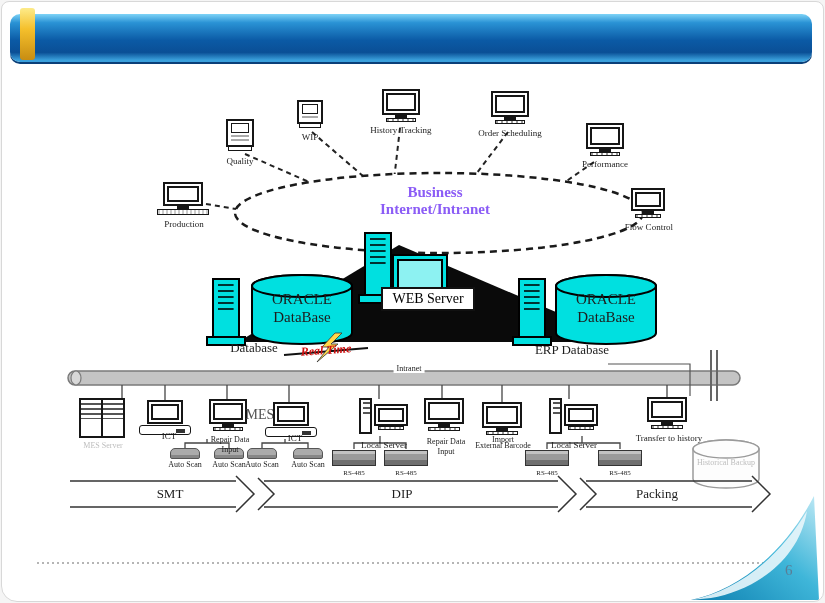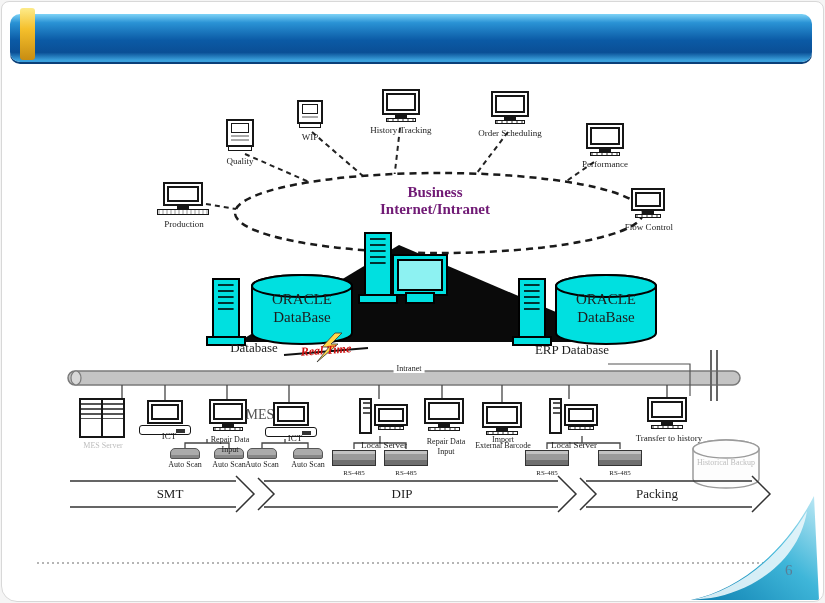--- a/index.html
+++ b/index.html
@@ -16,21 +16,21 @@
   .title { position:absolute; left:40px; top:20px; color:#fff; font-size:26px; font-weight:bold;
            letter-spacing:1px; text-shadow:1px 1px 2px rgba(0,0,0,.45); z-index:4;
            font-family:"Liberation Sans", sans-serif; }
 
   svg.layer { position:absolute; left:0; top:0; z-index:1; pointer-events:none; }
 
   
   .lbl { position:absolute; transform:translateX(-50%); white-space:nowrap; text-align:center;
          font-family:"Liberation Serif", serif; color:#1d1d1d; z-index:2; line-height:1.05; }
   .s7 {font-size:7px} .s8 {font-size:8px} .s9 {font-size:9px} .s13{font-size:13px} .s15{font-size:15px}
-  .cloudtxt { font-weight:bold; color:#701a75; font-size:15px; }
+  .cloudtxt { font-weight:bold; color:#8b5cf6; font-size:15px; }
   .faint { color:#bdbdbd; }
   .red { color:#cf0f0f; font-weight:bold; font-style:italic; transform:translateX(-50%) rotate(-4deg); }
   .mes-big { color:#555; font-size:14px; }
 
   
   .icon { position:absolute; z-index:2; }
   .mon { border:2px solid #161616; background:#fff; padding:2px; }
   .scr { border:2px solid #161616; height:18px; background:#fff; }
   .neck { width:12px; height:3px; background:#161616; margin:0 auto; }
   .base { height:4px; border:1px solid #161616; width:78%; margin:0 auto;
@@ -215,20 +215,21 @@
 
   <div class="ctw" style="left:210px;top:276px"></div>
   <div class="lbl s15" style="left:300px;top:290px">ORACLE</div>
   <div class="lbl s15" style="left:300px;top:308px">DataBase</div>
   <div class="lbl s13" style="left:252px;top:339px">Database</div>
 
   <div class="ctw" style="left:362px;top:230px;height:66px"></div>
   <div class="cmn" style="left:390px;top:252px">
       <div class="cms"></div>
     </div>
+  <div class="weblabel" style="left:379px;top:285px;width:94px">WEB Server</div>
 
   <div class="lbl red" style="left:324px;top:342px;font-size:12px">Real Time</div>
 
   <div class="ctw" style="left:516px;top:276px"></div>
   <div class="lbl s15" style="left:604px;top:290px">ORACLE</div>
   <div class="lbl s15" style="left:604px;top:308px">DataBase</div>
   <div class="lbl s13" style="left:570px;top:341px">ERP Database</div>
 
   <div class="intranet-tag" style="left:407px;top:362px">Intranet</div>
 

